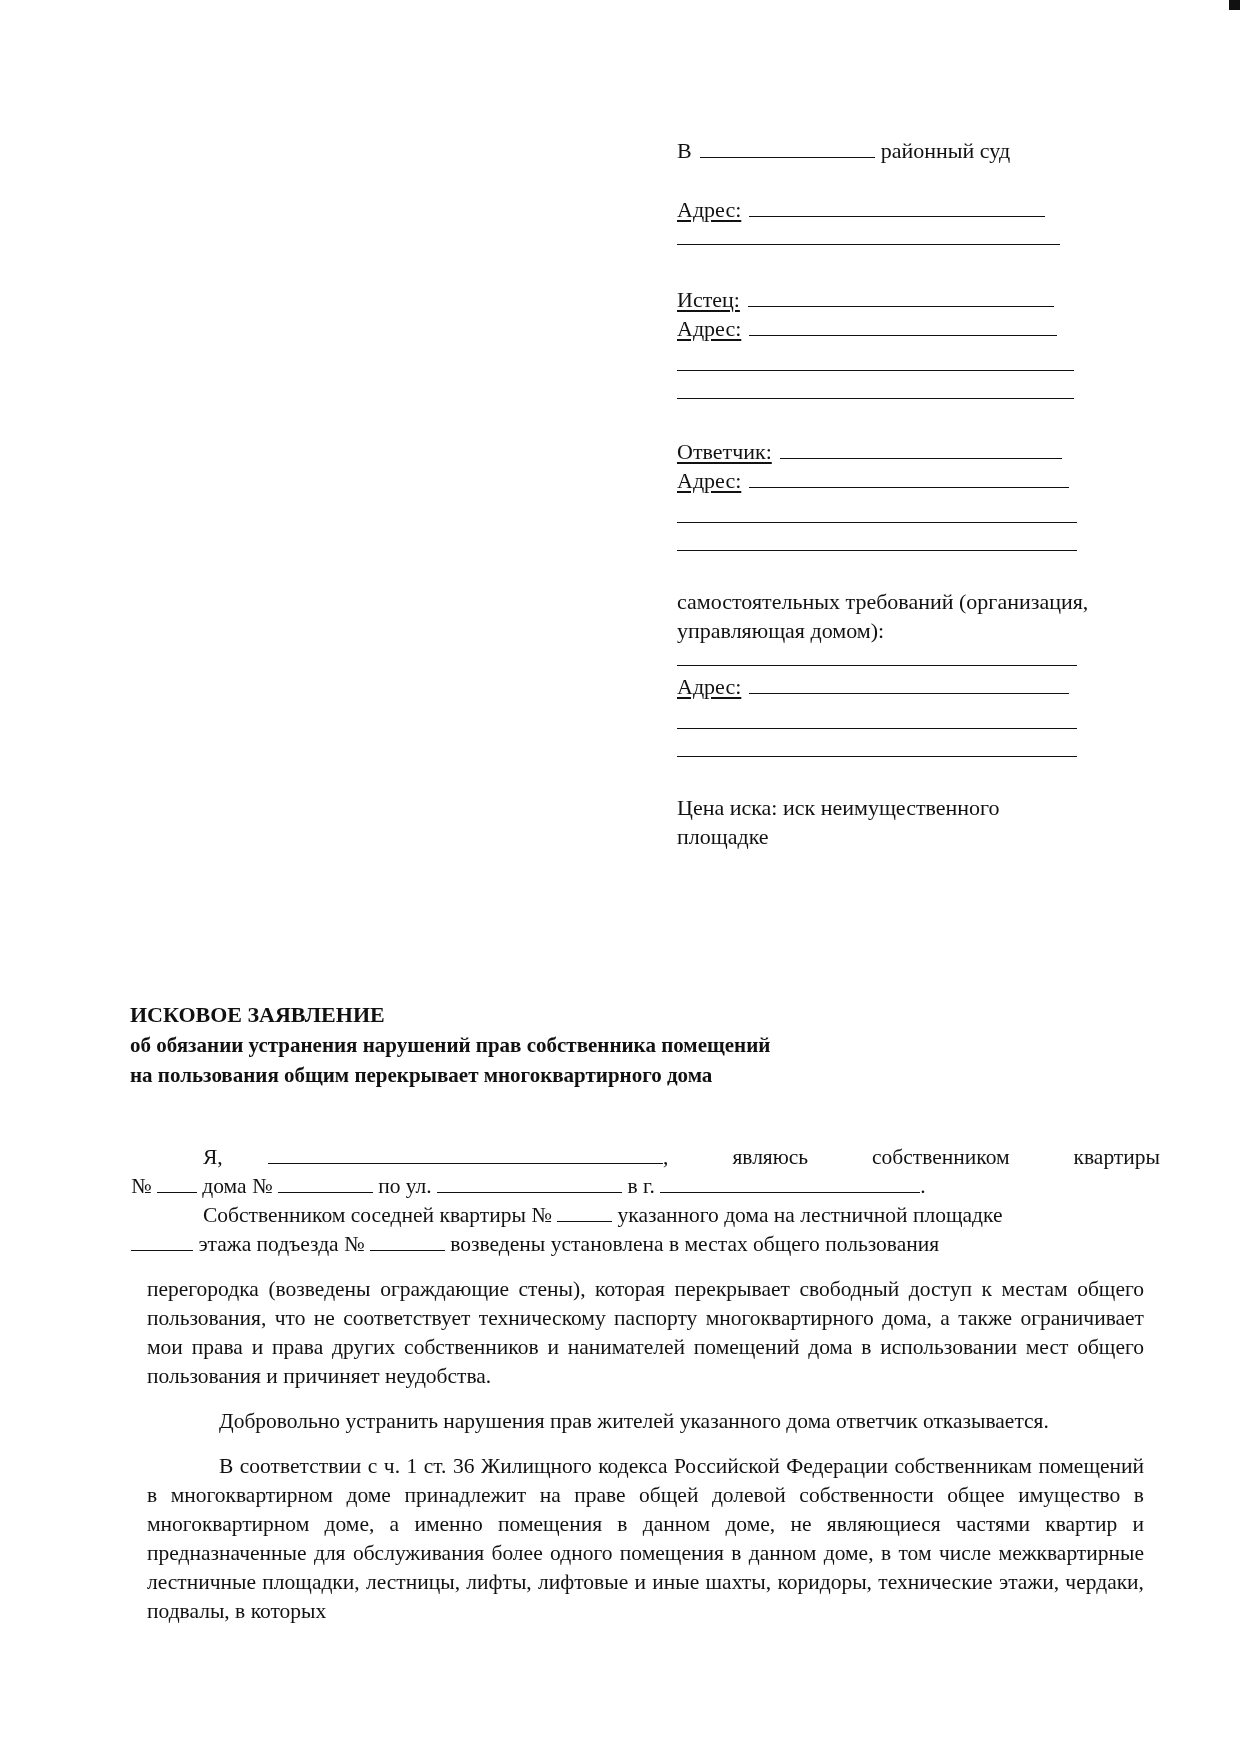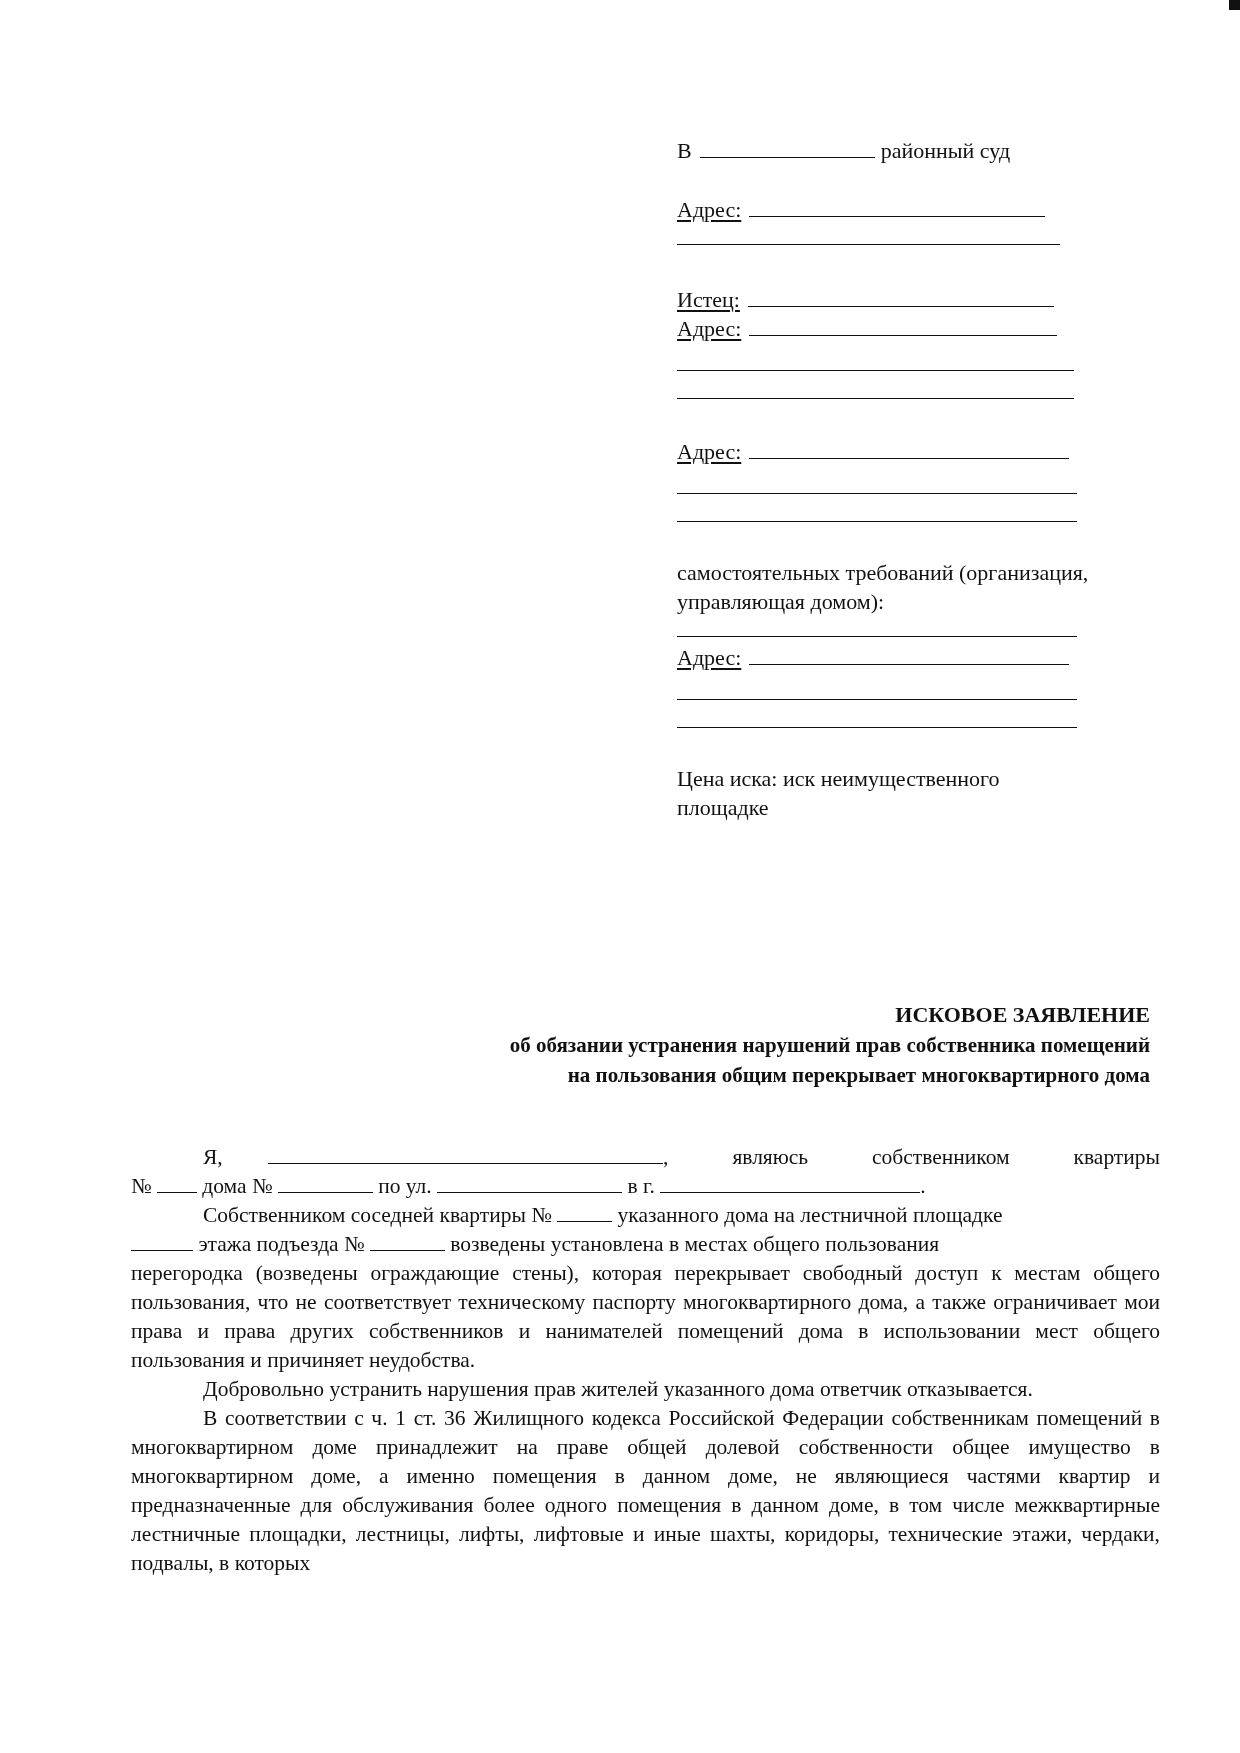--- a/index.html
+++ b/index.html
@@ -5,25 +5,25 @@
     html, body { margin: 0; padding: 0; background: #ffffff; }
     body { width: 1240px; height: 1753px; position: relative; overflow: hidden;
            font-family: "Liberation Serif", "DejaVu Serif", serif; color: #111; }
     .corner-mark { position: absolute; left: 1229px; top: 0; width: 11px; height: 10px; background: #111; }
     .header-block { position: absolute; left: 677px; top: 136px; width: 480px; font-size: 22px; line-height: 29px; }
     .hline { display: flex; align-items: baseline; white-space: nowrap; }
     .fill { display: inline-block; border-bottom: 1.6px solid #111; height: 18px; }
     .ul { text-decoration: underline; text-underline-offset: 3px; }
     .gap { height: 30px; }
     .blank-line { border-bottom: 1.6px solid #111; height: 27px; }
-    .title-block { position: absolute; left: 130px; top: 1000px; width: 1020px; text-align: right;
+    .title-block { position: absolute; left: 130px; top: 1000px; width: 1020px; text-align: left;
                    font-weight: bold; font-size: 21px; line-height: 30px; }
     .title-main { font-size: 22px; }
     .body-block { position: absolute; left: 131px; top: 1143px; width: 1029px; font-size: 21.5px; line-height: 29px; }
-    .body-block p { margin: 0; text-align: justify; text-indent: 72px; }
+    .body-block p { margin: 16px; text-align: justify; text-indent: 72px; }
     .jl { display: flex; justify-content: space-between; white-space: nowrap; }
     .inline-fill { display: inline-block; border-bottom: 1.6px solid #111; height: 17px; vertical-align: baseline; }
   </style>
 </head>
 <body>
 
 <div class="corner-mark"></div>
 
 <div class="header-block">
   <div class="hline">
@@ -42,20 +42,24 @@
     <span class="ul">Истец:</span>
     <span class="fill" style="width:306px;margin-left:8px"></span>
   </div>
   <div class="hline">
     <span class="ul">Адрес:</span>
     <span class="fill" style="width:308px;margin-left:8px"></span>
   </div>
   <div class="blank-line" style="width:397px"></div>
   <div class="blank-line" style="width:397px"></div>
   <div class="gap" style="height:38px"></div>
+  <div class="hline">
+    <span class="ul">Ответчик:</span>
+    <span class="fill" style="width:282px;margin-left:8px"></span>
+  </div>
   <div class="hline">
     <span class="ul">Адрес:</span>
     <span class="fill" style="width:320px;margin-left:8px"></span>
   </div>
   <div class="blank-line" style="width:400px"></div>
   <div class="blank-line" style="width:400px"></div>
   <div class="gap" style="height:36px"></div>
   <div>самостоятельных требований (организация,</div>
   <div>управляющая домом):</div>
   <div class="blank-line" style="width:400px;height:20px"></div>

